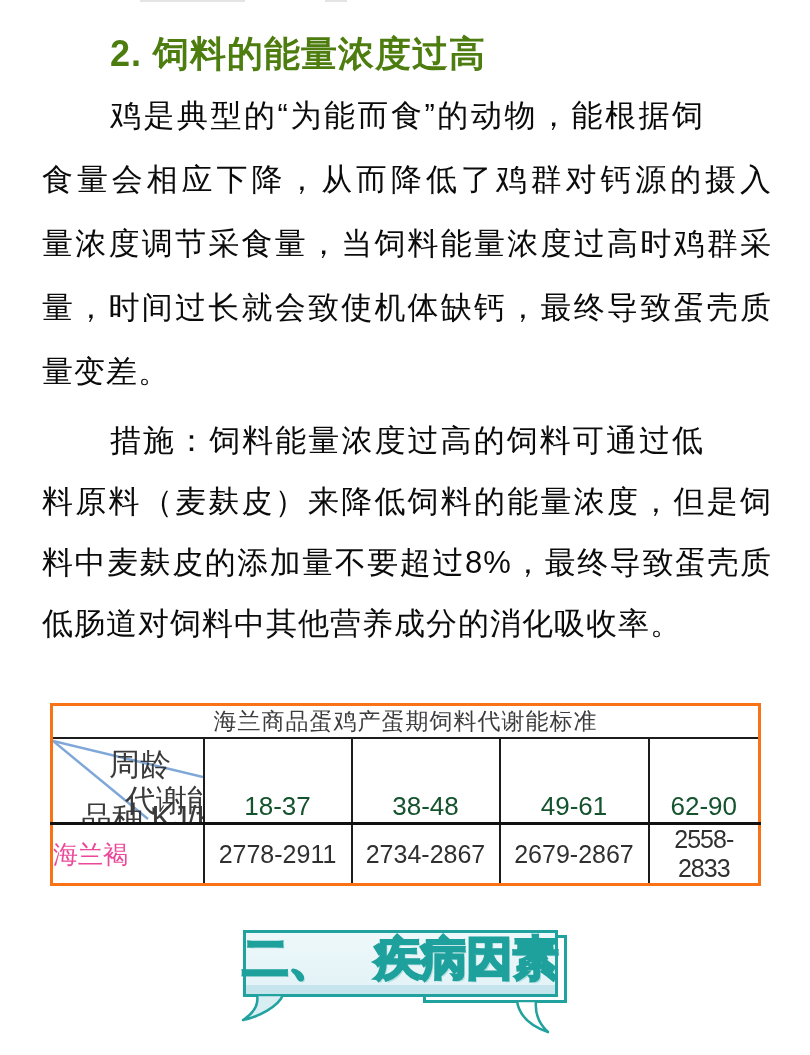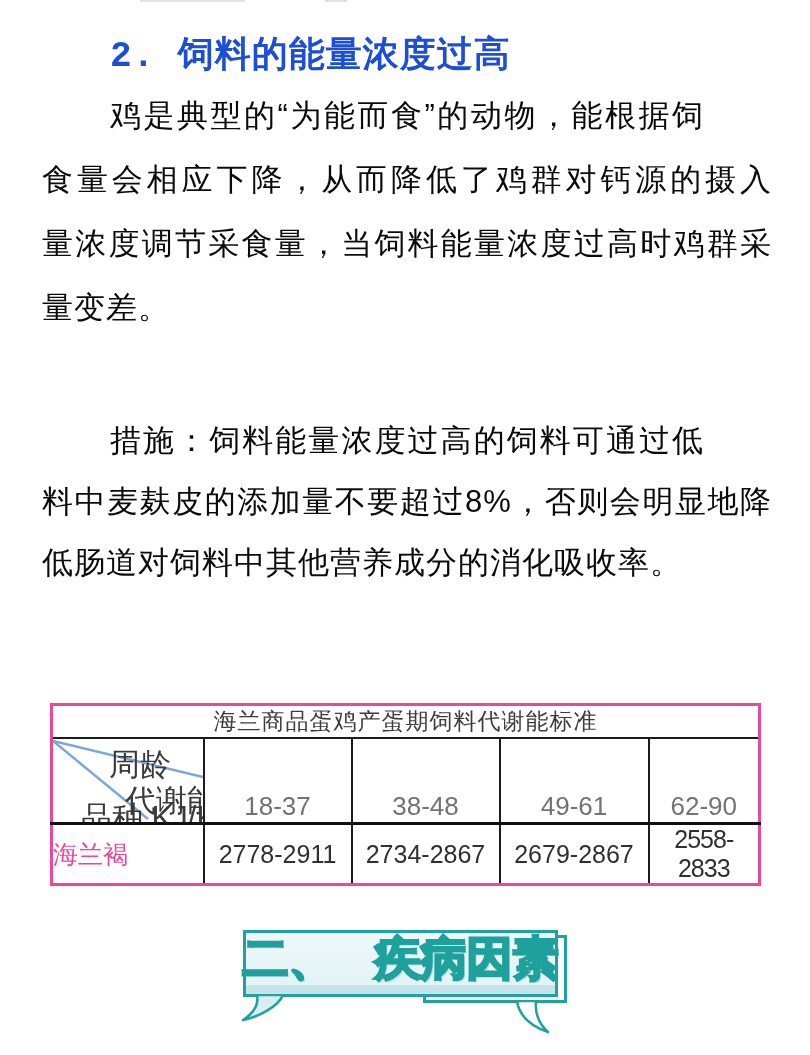--- a/index.html
+++ b/index.html
@@ -8,51 +8,51 @@
     width:810px;height:1055px;
     margin:0 auto;
     background:#ffffff;
     font-family:"Liberation Sans","DejaVu Sans",sans-serif;
     color:#0d0d0d;
     overflow:hidden;
   }
   
   .heading{
     position:absolute;left:110px;top:30px;
-    font-size:36px;font-weight:bold;color:#1d4ed8;
-    letter-spacing:1px;white-space:nowrap;font-family:Liberation Mono, monospace;
+    font-size:36px;font-weight:bold;color:#4d7c0f;
+    letter-spacing:1px;white-space:nowrap;
   }
   .para{position:absolute;left:42px;width:730px;}
   .para .tline{
     width:730px;height:64px;line-height:64px;
     font-size:31px;color:#0b0b0b;
     text-align:justify;text-align-last:justify;
     overflow:hidden;letter-spacing:1px;
     box-sizing:border-box;
   }
   #para2 .tline{height:61px;line-height:61px;}
   .tline.indent{padding-left:68px;width:662px;}
   .tline.lastline{text-align-last:left;}
   
   .tblwrap{position:absolute;left:50px;top:703px;width:708px;}
   table.metab{
     border-collapse:collapse;table-layout:fixed;width:708px;
     font-family:"Liberation Sans","DejaVu Sans",sans-serif;
     color:#383838;
   }
-  table.metab{border:3px solid #ec4899;padding-left:16px;}
+  table.metab{border:3px solid #f97316;padding-left:16px;}
   table.metab td{border:2px solid #1c1c1c;padding:0;overflow:hidden;}
   td.titlecell{
     height:28px;font-size:23px;text-align:center;
     color:#3c3c3c;letter-spacing:1px;
   }
   tr.headrow td{height:83px;border-bottom:3px solid #111;}
   td.weekcell{
     vertical-align:bottom;text-align:center;
-    font-size:26px;color:#737373;padding-bottom:6px;
+    font-size:26px;color:#14532d;padding-bottom:6px;
   }
   td.corner{position:relative;}
   .corner-label{position:absolute;font-size:31px;color:#3a3a3a;white-space:nowrap;}
   .cl-week{left:56px;top:5px;}
   .cl-me{left:36px;top:41px;margin-left:36px;}
   .cl-breed{left:28px;top:58px;}
   .corner svg{position:absolute;left:0;top:0;}
   tr.datarow td{height:28px;font-size:25px;}
   td.breedcell{text-align:left;padding-left:8px;font-size:25px;color:#ec4899;}
   td.valcell{text-align:center;color:#303030;}
@@ -90,26 +90,28 @@
 
   <div class="artifact" style="left:140px;top:0;width:105px;height:2px;"></div>
   <div class="artifact" style="left:325px;top:0;width:22px;height:2px;"></div>
 
   <div class="heading">2. 饲料的能量浓度过高</div>
 
   <div class="para" id="para1" style="top:84px;">
     <div class="tline indent">鸡是典型的“为能而食”的动物，能根据饲料能</div>
     <div class="tline">食量会相应下降，从而降低了鸡群对钙源的摄入</div>
     <div class="tline">量浓度调节采食量，当饲料能量浓度过高时鸡群采</div>
+    <div class="tline">量，时间过长就会致使机体缺钙，最终导致蛋壳质</div>
     <div class="tline lastline">量变差。</div>
   </div>
 
   <div class="para" id="para2" style="top:410px;">
     <div class="tline indent">措施：饲料能量浓度过高的饲料可通过低能饲</div>
-    <div class="tline">料中麦麸皮的添加量不要超过8%，否则会明显地降</div>
+    <div class="tline">料原料（麦麸皮）来降低饲料的能量浓度，但是饲</div>
+    <div class="tline">料中麦麸皮的添加量不要超过8%，最终导致蛋壳质</div>
     <div class="tline lastline">低肠道对饲料中其他营养成分的消化吸收率。</div>
   </div>
 
   <div class="tblwrap">
     <table class="metab">
       <colgroup>
         <col style="width:152px">
           <col style="width:148px">
           <col style="width:148px">
         <col style="width:149px">

